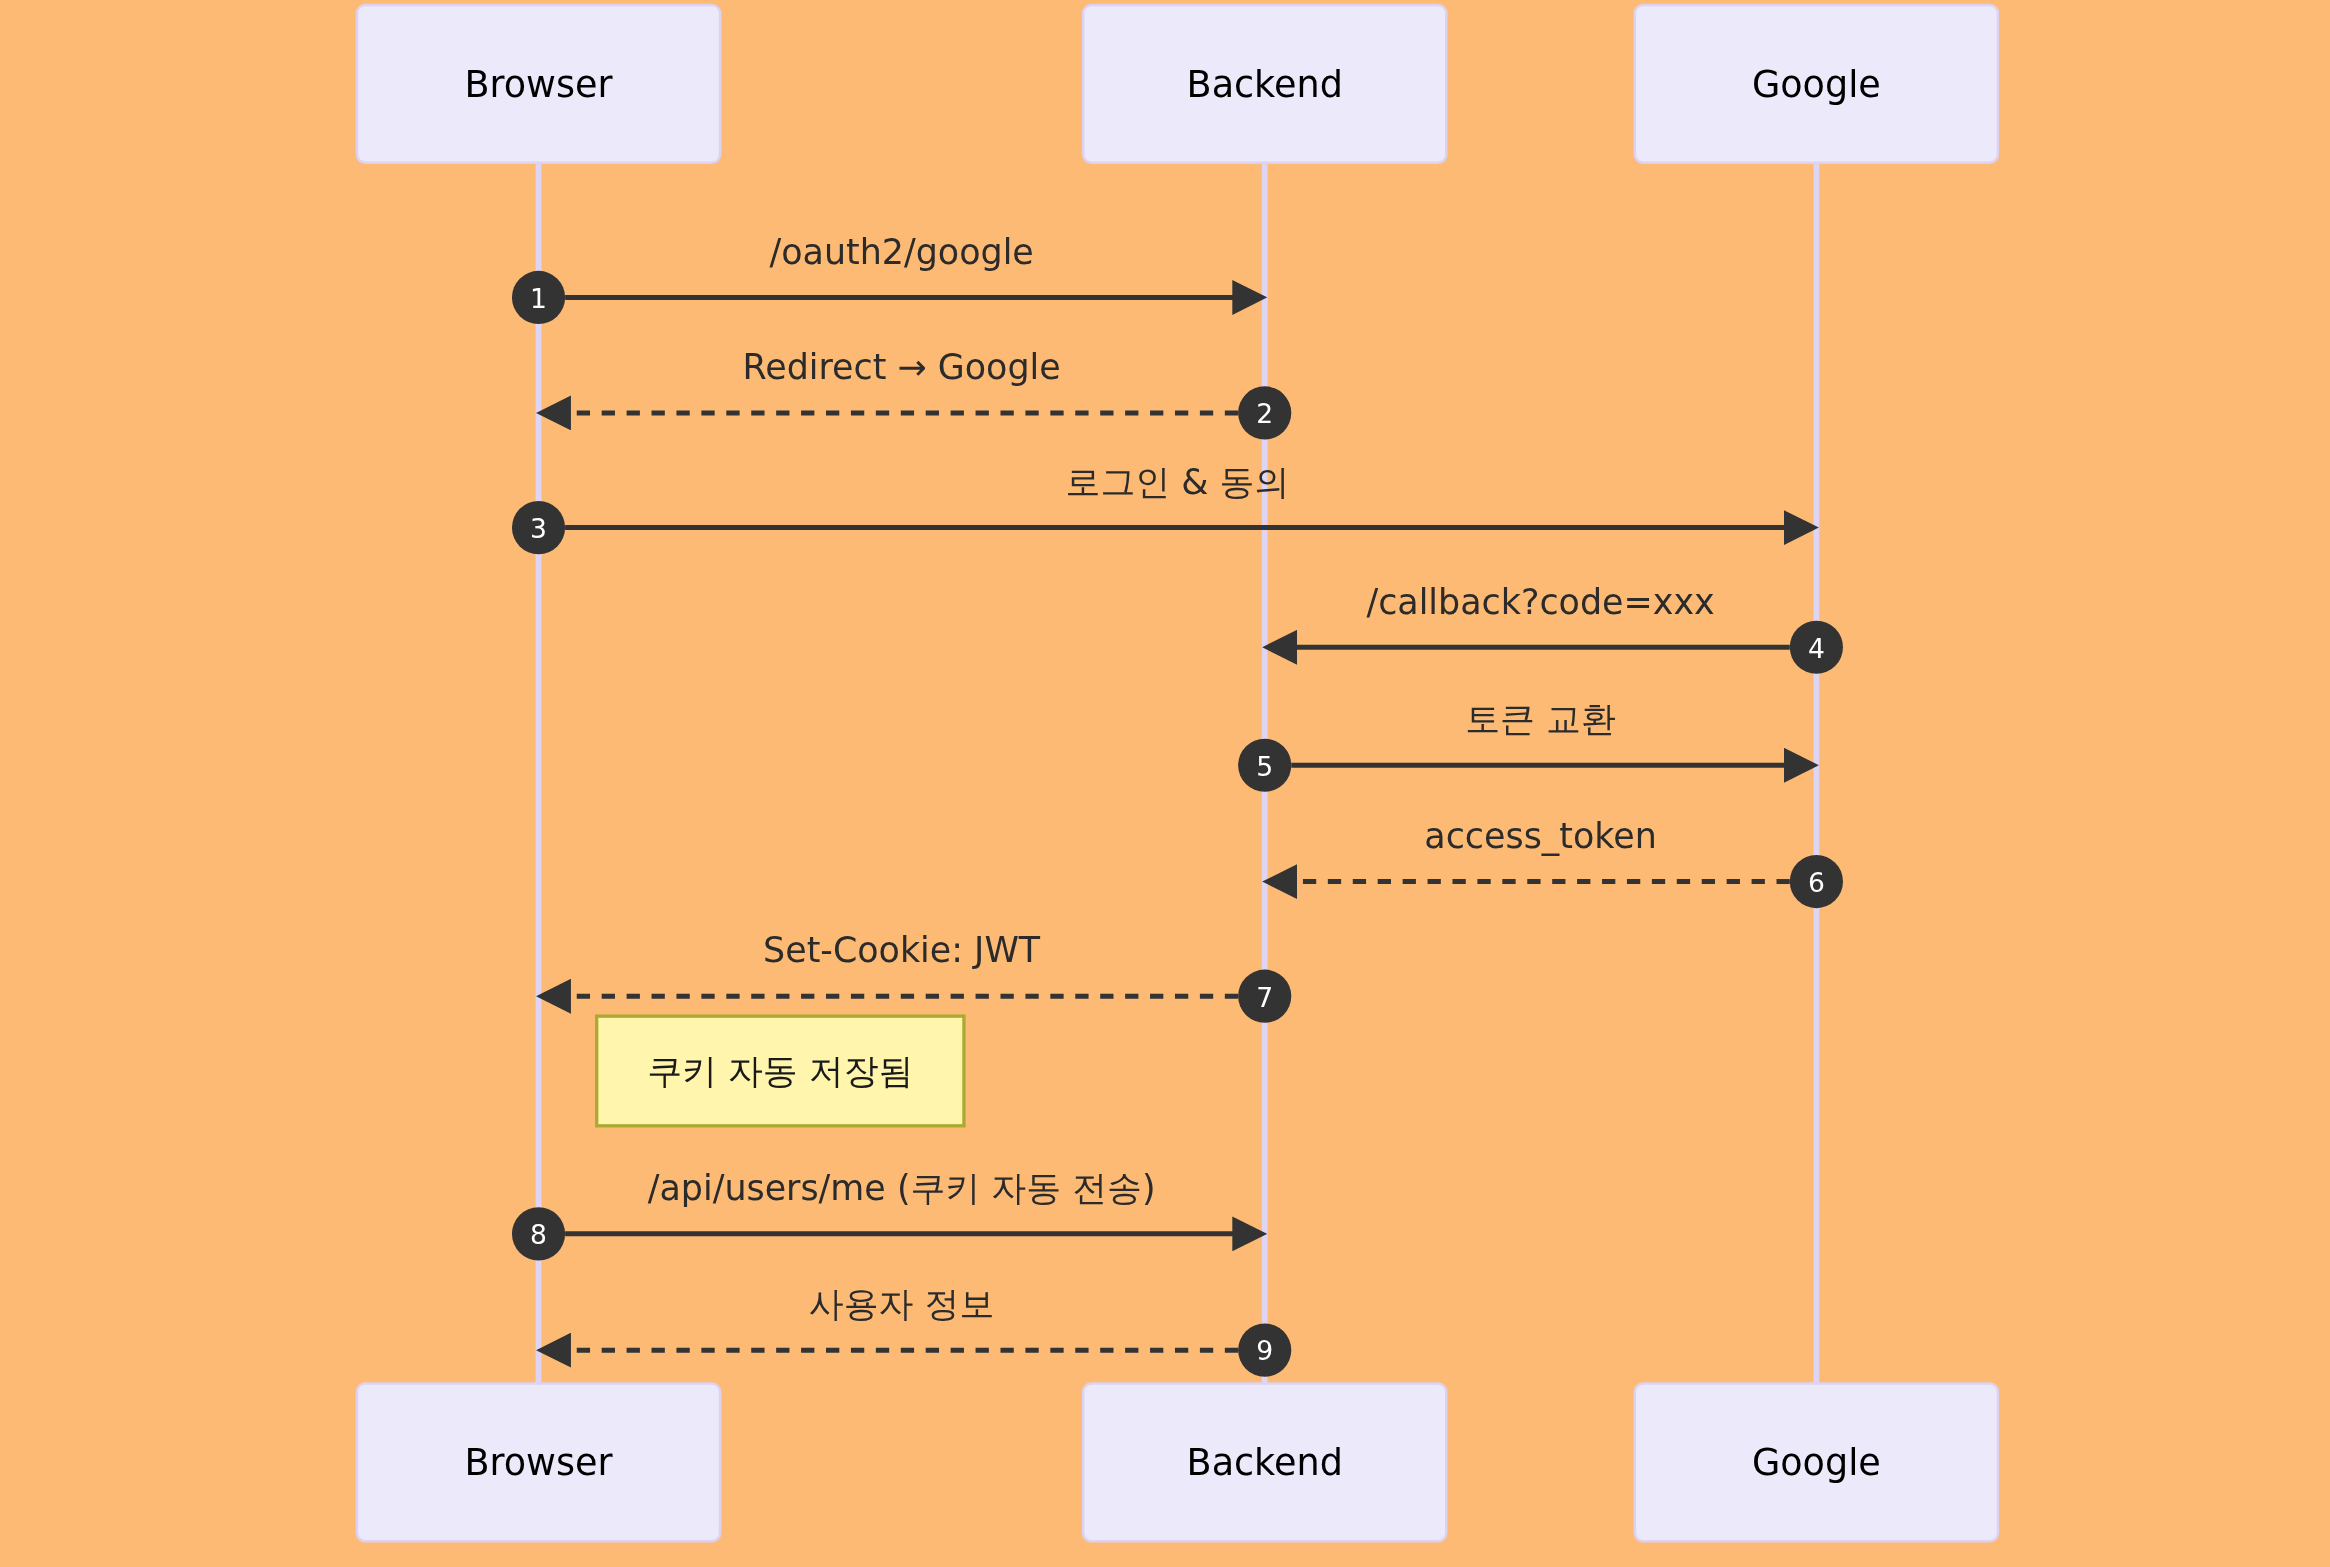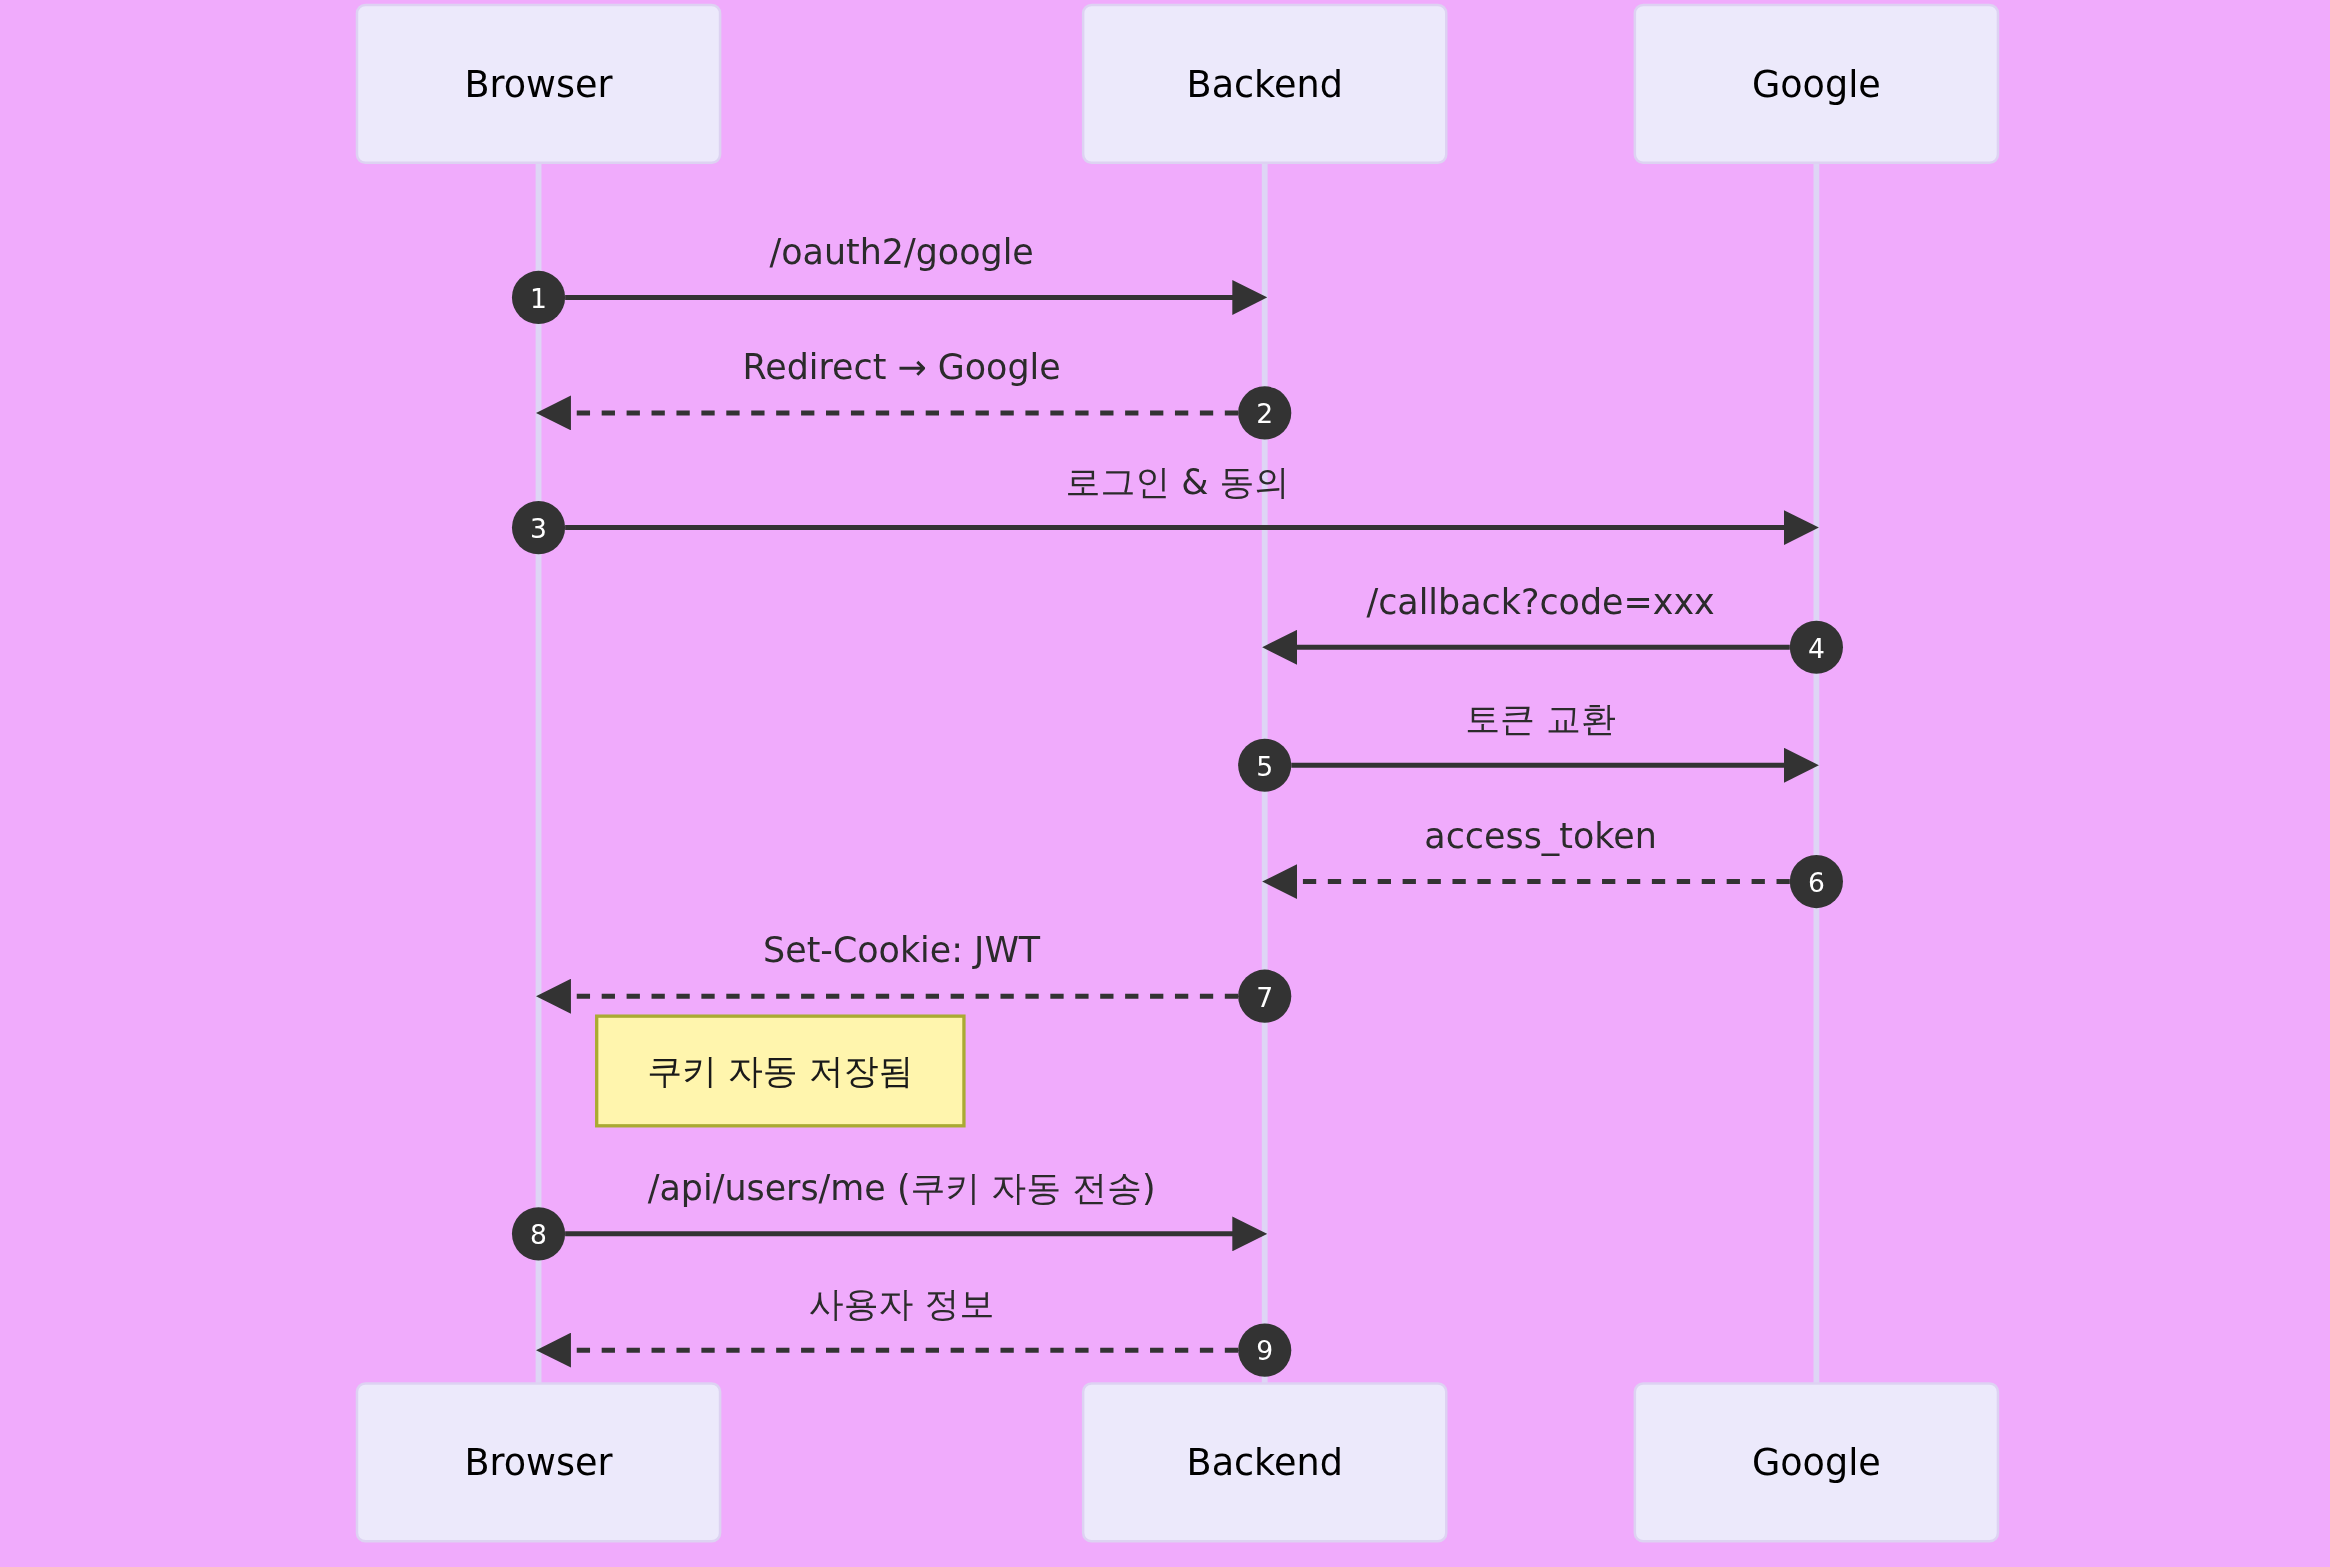--- a/index.html
+++ b/index.html
@@ -7,21 +7,21 @@
     padding: 0;
     background: #ffffff;
   }
   body {
     font-family: "DejaVu Sans", "Liberation Sans", sans-serif;
   }
   #stage {
     position: relative;
     width: 2330px;
     height: 1567px;
-    background: #f0abfc;
+    background: #fdba74;
     overflow: hidden;
   }
   #diagram-svg {
     position: absolute;
     left: 0;
     top: 0;
     width: 2330px;
     height: 1567px;
     display: block;
   }

